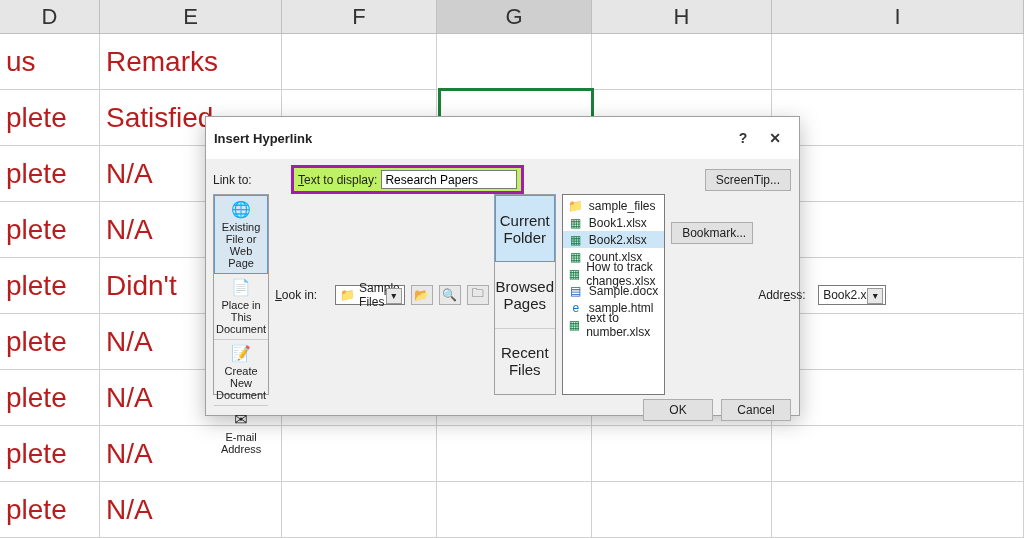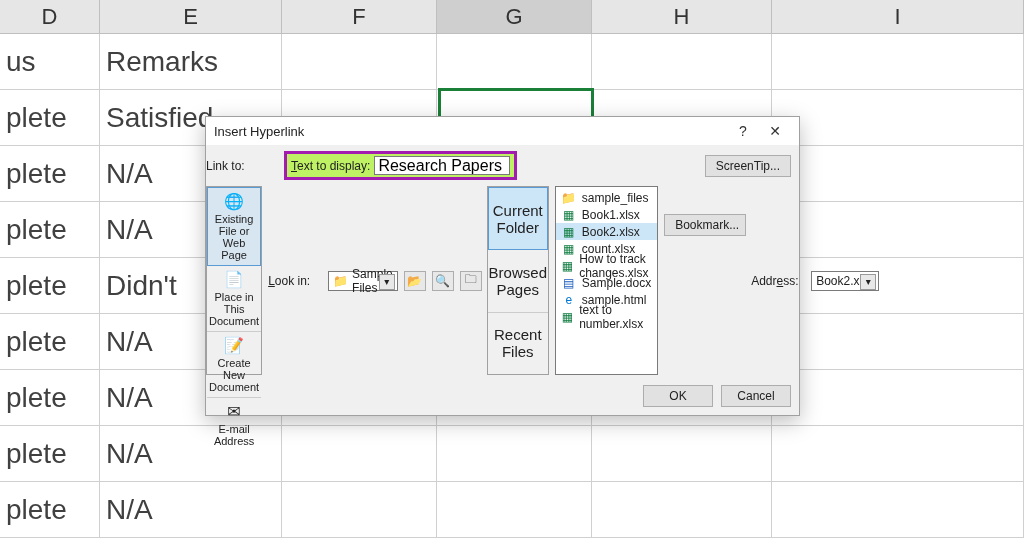--- a/index.html
+++ b/index.html
@@ -40,21 +40,21 @@
     display: flex;
     height: 56px;
     border-bottom: 1px solid #d0d0d0;
   }
   .rows .cell {
     border-right: 1px solid #d0d0d0;
     display: flex;
     align-items: center;
     padding-left: 6px;
     font-size: 28px;
-    color: #404040;
+    color: #b91c1c;
     white-space: nowrap;
     overflow: hidden;
   }
   .wD { width: 100px; }
   .wE { width: 182px; }
   .wF { width: 155px; }
   .wG { width: 155px; }
   .wH { width: 180px; }
   .wI { width: 252px; }
   .sel {
@@ -68,36 +68,36 @@
     position: absolute;
     left: 205px; top: 116px;
     width: 595px; height: 300px;
     background: #f0f0f0;
     border: 1px solid #a0a0a0;
     box-shadow: 0 6px 20px rgba(0,0,0,0.25);
     font-size: 12px;
     color: #222;
   }
   .titlebar {
-    height: 28px;
+    height: 42px;
     display: flex;
     align-items: center;
     padding: 0 8px;
     background: #fff;
+    font-weight: bold;
   }
   .titlebar .title { flex: 1; font-size: 13px; }
   .titlebar .help, .titlebar .close {
     width: 32px; height: 24px;
     display: flex; align-items: center; justify-content: center;
     color: #333; font-size: 14px;
   }
   .dlgbody {
     display: flex;
-    padding: 6px 8px 8px 0;
-    gap: 6px;
+    padding: 6px 8px 8px 7px;
     flex-direction: column;
     height: calc(100% - 28px);
     justify-content: center;
   }
   .topline {
     display: flex;
     align-items: center;
     gap: 6px;
   }
   .linklabel { width: 72px; }
@@ -107,21 +107,21 @@
     gap: 4px;
     border: 3px solid #a21caf;
     padding: 2px 4px;
     background: #bef264;
   }
   .textdisplay-input {
     width: 136px; height: 19px;
     border: 1px solid #7a7a7a;
     background: #fff;
     padding: 1px 3px;
-    font-size: 16px;
+    font-size: 12px;
   }
   .btn {
     background: #e1e1e1;
     border: 1px solid #adadad;
     padding: 3px 10px;
     font-size: 12px;
     min-width: 70px;
     text-align: center;
   }
   .mid {

